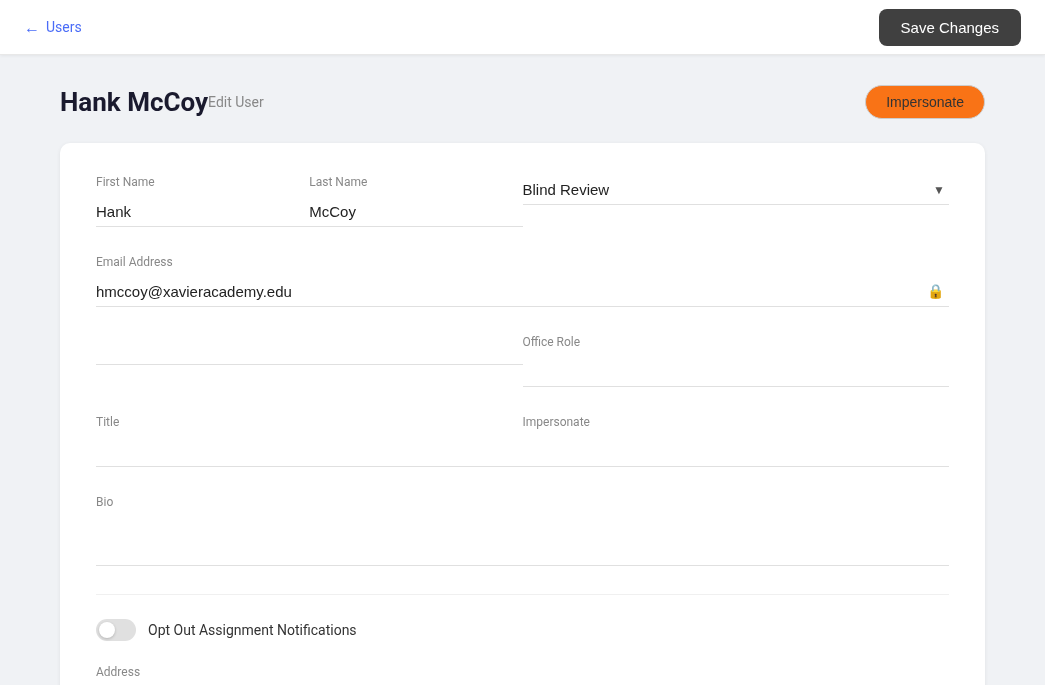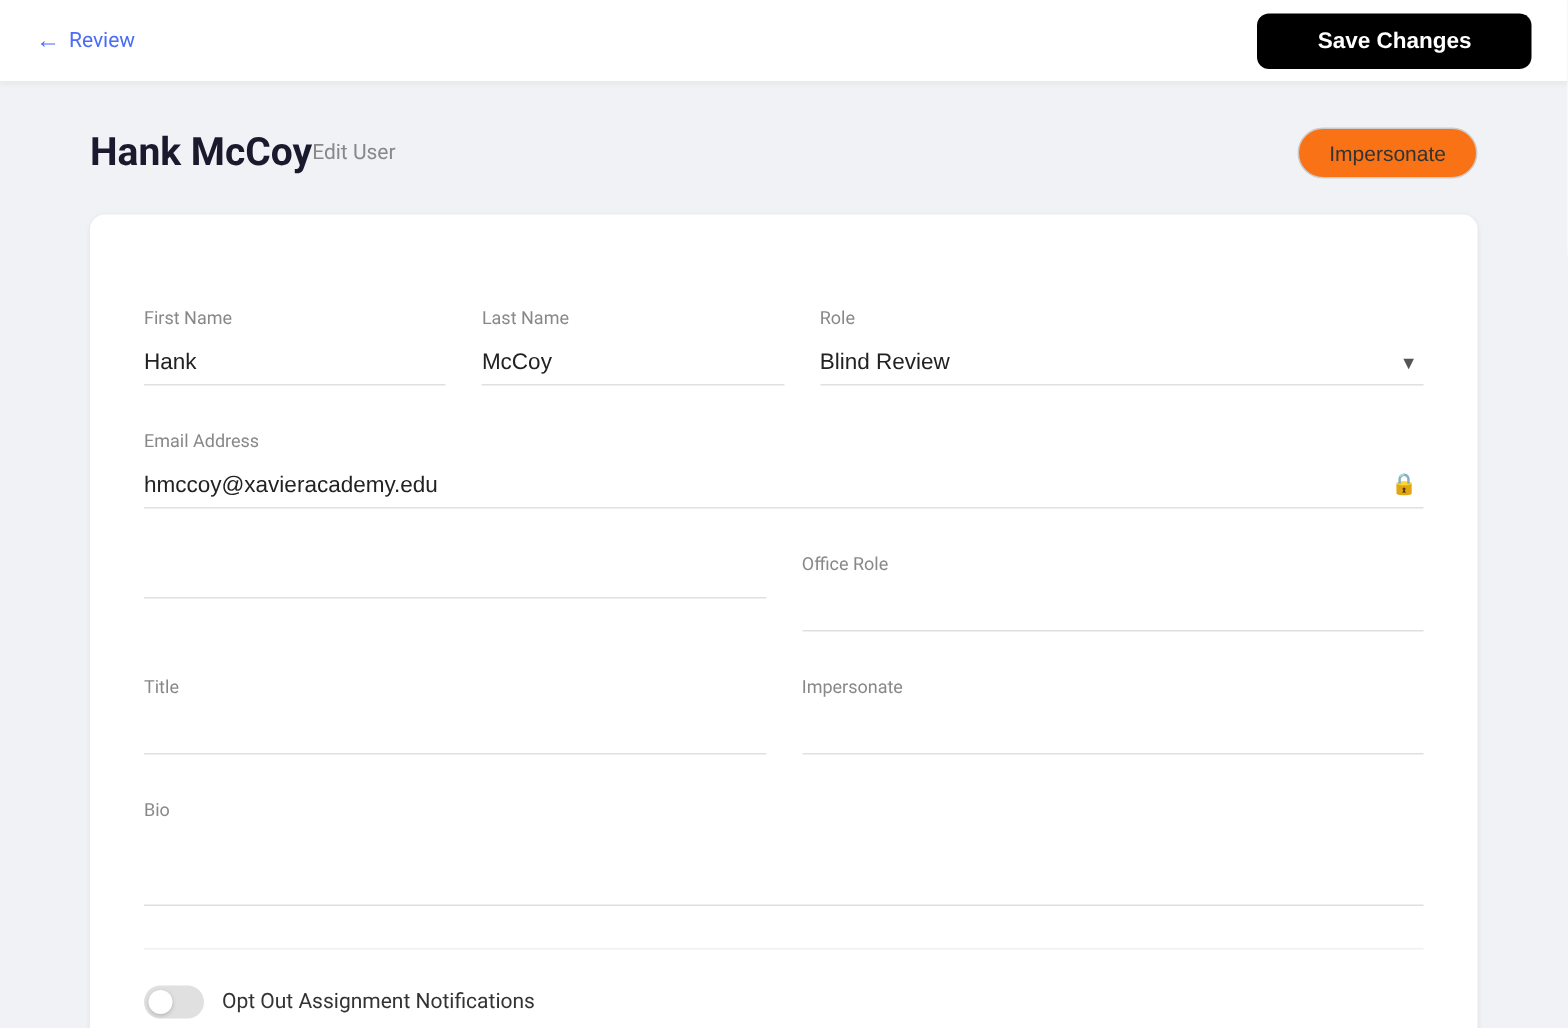--- a/index.html
+++ b/index.html
@@ -32,27 +32,27 @@
       cursor: pointer;
       text-decoration: none;
     }
 
     .back-arrow {
       font-size: 16px;
       color: #4a6cf7;
     }
 
     .save-btn {
-      background: #000000;
+      background: #404040;
       color: #fff;
       border: none;
       border-radius: 8px;
-      padding: 10px 40px;
+      padding: 10px 22px;
       font-size: 15px;
-      font-weight: 700;
+      font-weight: 400;
       cursor: pointer;
     }
 
     
     .page-content {
       padding: 30px 60px;
     }
 
     .page-header {
       display: flex;
@@ -91,23 +91,21 @@
     
     .form-card {
       background: #fff;
       border-radius: 10px;
       padding: 32px 36px 36px;
       box-shadow: 0 1px 4px rgba(0,0,0,0.07);
     }
 
     .form-row {
       display: flex;
-      gap: 24px;
       margin-bottom: 28px;
-      margin-top: 30px;
     }
 
     .form-group {
       display: flex;
       flex-direction: column;
       flex: 1;
     }
 
     .form-group.full-width {
       flex: 1 1 100%;
@@ -239,21 +237,21 @@
       min-height: 40px;
       resize: none;
     }
   </style>
 </head>
 <body>
 
 <div class="top-bar">
   <a class="back-link">
     <span class="back-arrow">←</span>
-    <span>Review</span>
+    <span>Users</span>
   </a>
   <button class="save-btn">Save Changes</button>
 </div>
 
 <div class="page-content">
 
   <div class="page-header">
     <div class="page-title-area">
       <h1 class="page-title">Hank McCoy</h1>
       <span class="edit-user-label">Edit User</span>
@@ -266,21 +264,20 @@
     <div class="form-row">
       <div class="form-group">
         <label class="form-label">First Name</label>
         <input class="form-input" type="text" value="Hank" style="">
       </div>
       <div class="form-group">
         <label class="form-label">Last Name</label>
         <input class="form-input" type="text" value="McCoy" style="">
       </div>
       <div class="form-group" style="flex:2;">
-        <label class="form-label">Role</label>
         <div class="form-select-wrapper">
           <select class="form-select">
             <option>Blind Review</option>
             <option>Admin</option>
             <option>Reviewer</option>
             <option>Applicant</option>
           </select>
           <span class="select-arrow">▼</span>
         </div>
       </div>

